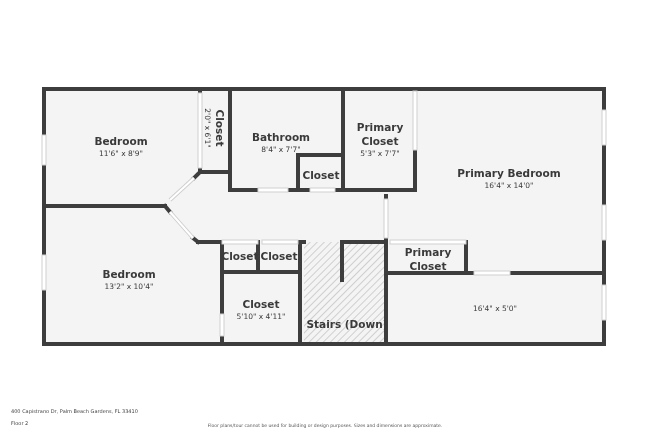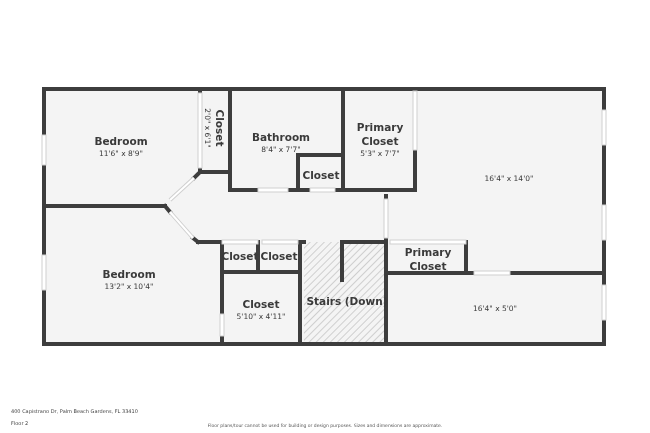--- a/index.html
+++ b/index.html
@@ -115,37 +115,38 @@
 </div>
 <div class="room-label" style="left:321px; top:175px;">
   <span class="room-name">Closet</span>
 </div>
 <div class="room-label" style="left:380px; top:139px;">
   <span class="room-name">Primary</span>
   <span class="room-name">Closet</span>
   <span class="room-dim">5'3" x 7'7"</span>
 </div>
 <div class="room-label" style="left:509px; top:178px;">
+  <span class="room-name">Primary Bedroom</span>
   <span class="room-dim">16'4" x 14'0"</span>
 </div>
 <div class="room-label" style="left:129px; top:279px;">
   <span class="room-name">Bedroom</span>
   <span class="room-dim">13'2" x 10'4"</span>
 </div>
 <div class="room-label" style="left:240px; top:256px;">
   <span class="room-name">Closet</span>
 </div>
 <div class="room-label" style="left:279px; top:256px;">
   <span class="room-name">Closet</span>
 </div>
 <div class="room-label" style="left:261px; top:309px;">
   <span class="room-name">Closet</span>
   <span class="room-dim">5'10" x 4'11"</span>
 </div>
-<div class="room-label" style="left:347px; top:301px;">
+<div class="room-label" style="left:347px; top:324px;">
   <span class="room-name">Stairs (Down)</span>
 </div>
 <div class="room-label" style="left:428px; top:259px;">
   <span class="room-name">Primary</span>
   <span class="room-name">Closet</span>
 </div>
 <div class="room-label" style="left:495px; top:308px;">
   <span class="room-dim">16'4" x 5'0"</span>
 </div>
 

